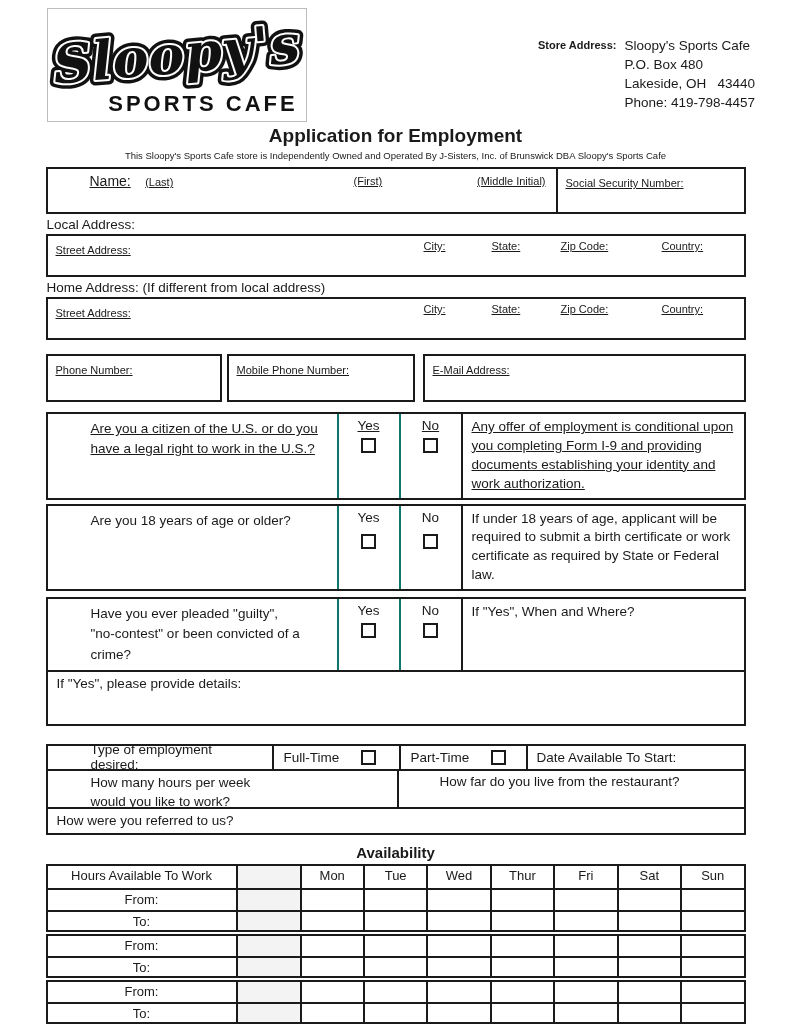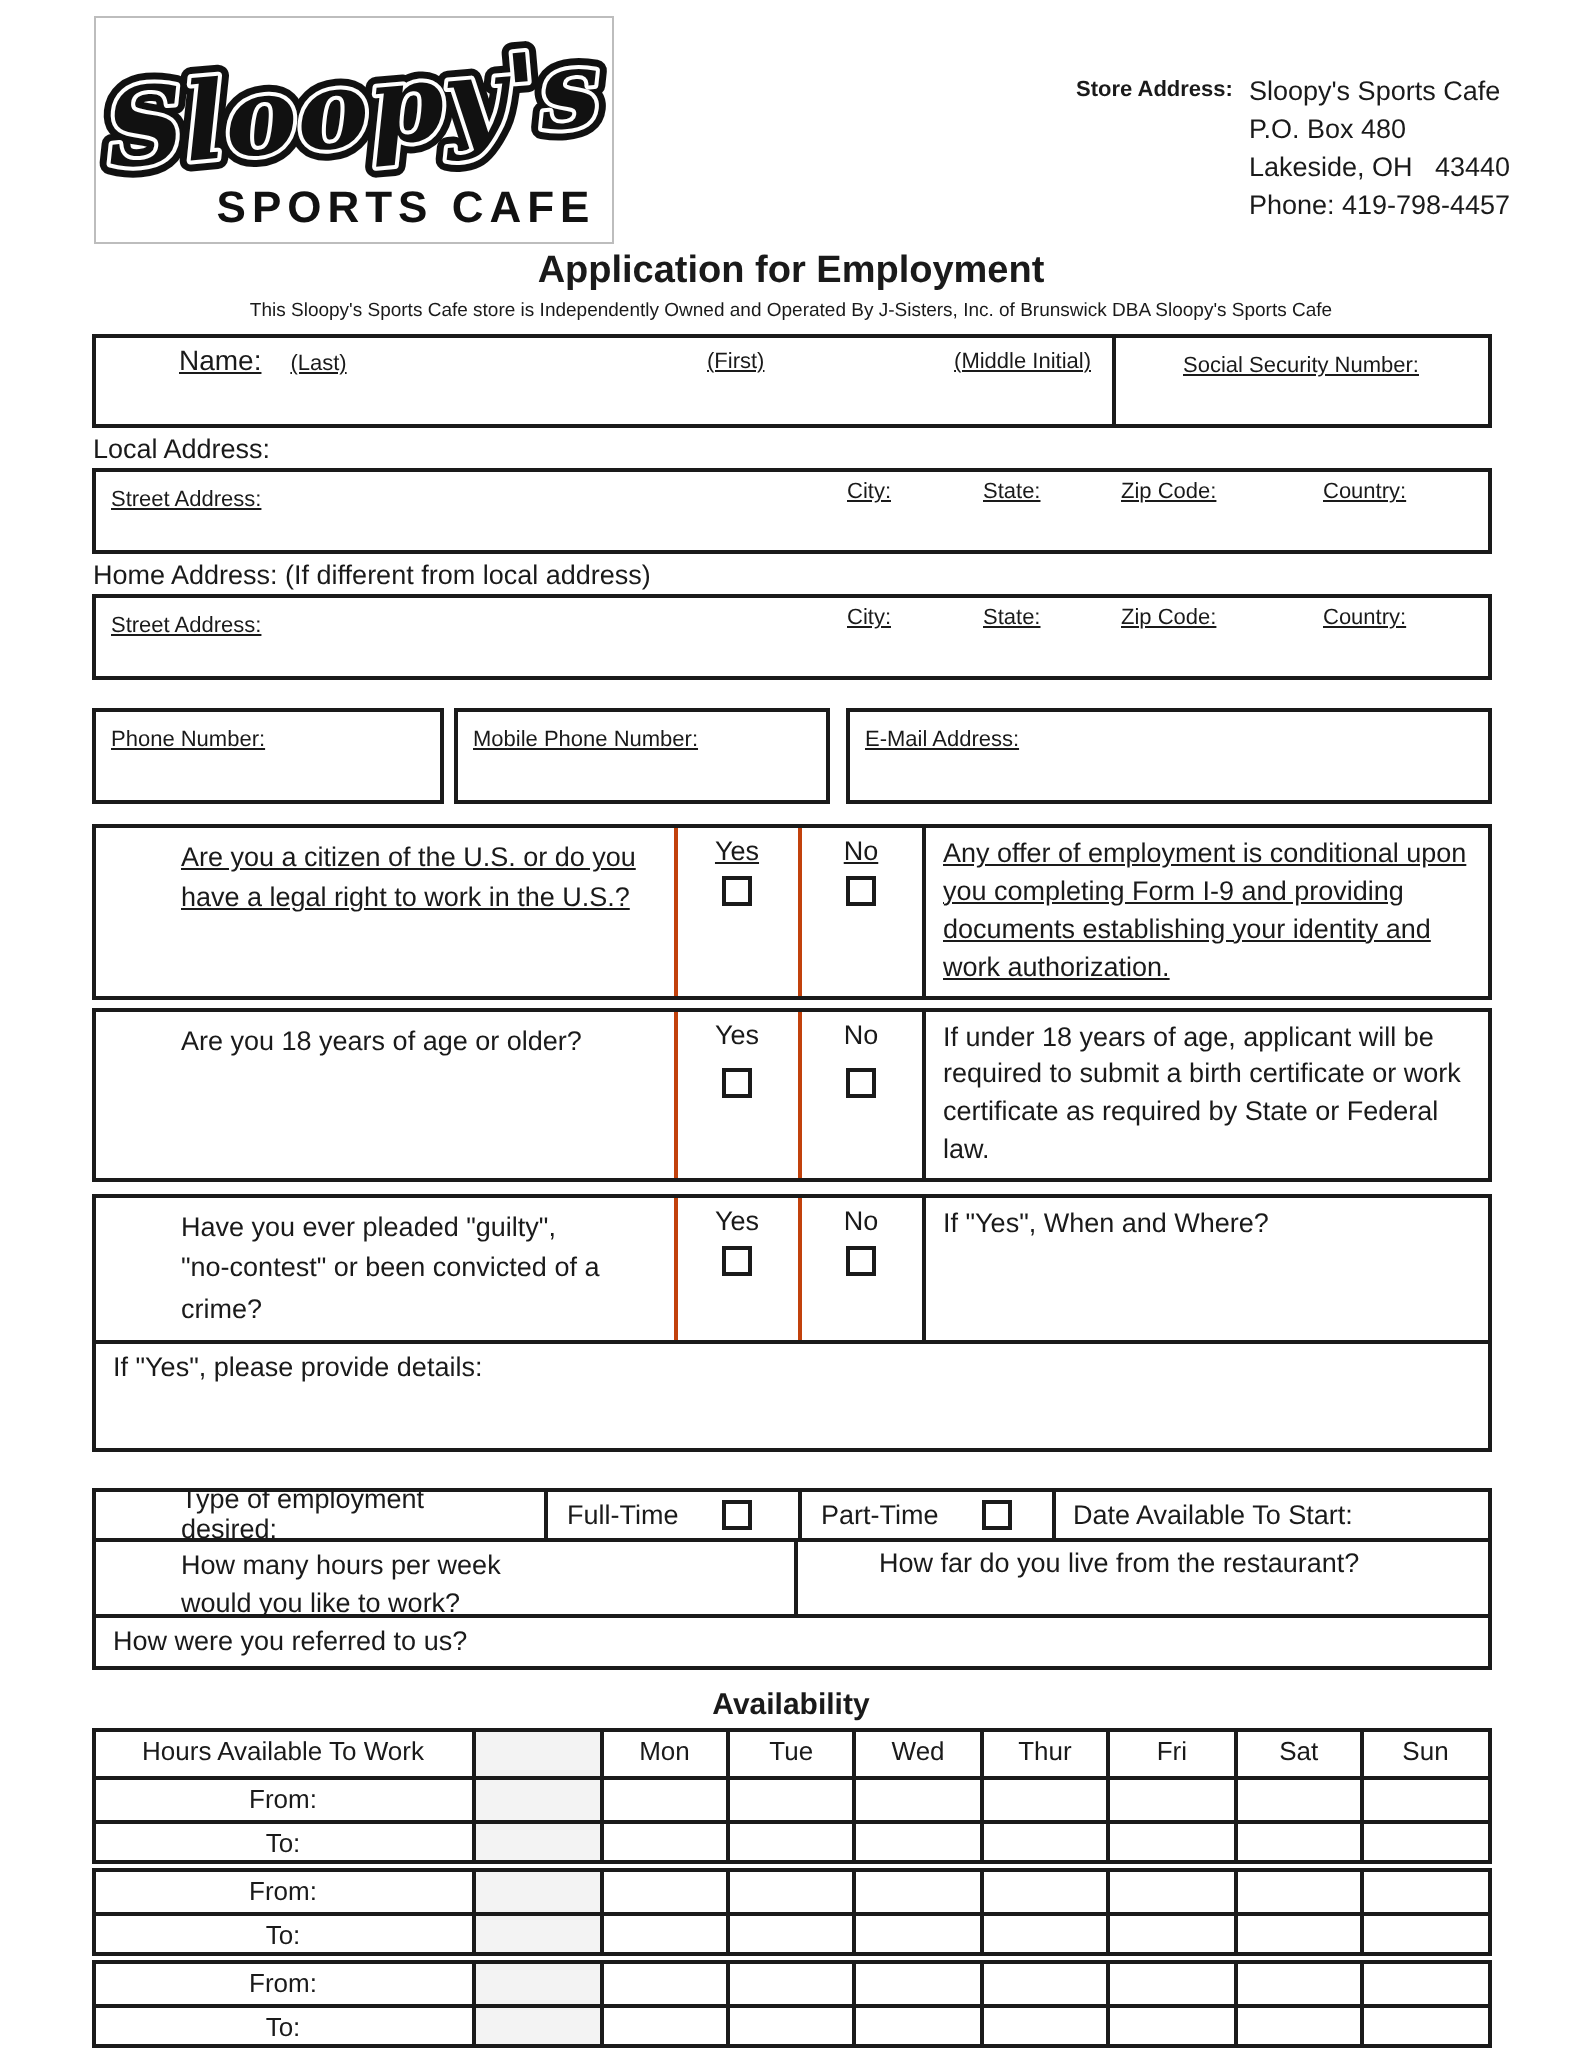--- a/index.html
+++ b/index.html
@@ -28,42 +28,42 @@
   .form { width:700px; margin:6px auto 0 auto; }
   .box { border:2px solid #1a1a1a; background:#fff;padding-left:34px; }
   .sub-label { font-size:11px; text-decoration:underline; }
 
   
   .name-box { height:47px; display:flex; }
   .name-left { flex:1; position:relative; padding:3px 8px; }
   .name-label { font-size:14px; text-decoration:underline; margin-right:10px; }
   .first-label  { position:absolute; left:272px; top:6px; }
   .middle-label { position:absolute; right:10px; top:6px; }
-  .name-right { width:188px; border-left:2px solid #1a1a1a; padding:4px 8px;text-align:center; }
+  .name-right { width:188px; border-left:2px solid #1a1a1a; padding:4px 8px; }
 
   .section-label { font-size:13.5px; margin:3px 0 2px 1px; }
 
   
   .addr-box { height:43px; position:relative; padding:4px 8px; margin-bottom:2px; }
   .addr-city    { position:absolute; left:340px; top:4px;padding-left:36px; }
   .addr-state   { position:absolute; left:444px; top:4px; }
   .addr-zip     { position:absolute; left:513px; top:4px; }
   .addr-country { position:absolute; left:614px; top:4px; }
 
   
   .contact-row { display:flex; margin-top:14px; }
   .contact-cell { border:2px solid #1a1a1a; height:48px; padding:4px 8px; }
   .c-phone  { width:176px; }
   .c-mobile { width:188px; margin-left:5px; }
   .c-email  { flex:1; margin-left:8px; }
 
   
   .q-row { display:flex; margin-top:10px; }
   .q-text { width:255px; padding:5px 9px; font-size:13.5px; line-height:1.5; white-space:pre-line; }
-  .q-yes, .q-no { width:62px; border-left:2px solid #c2410c; text-align:center; padding-top:4px; font-size:13.5px; }
+  .q-yes, .q-no { width:62px; border-left:2px solid #0f766e; text-align:center; padding-top:4px; font-size:13.5px; }
   .q-note { flex:1; border-left:2px solid #1a1a1a; padding:4px 9px; font-size:13.5px; line-height:1.4; }
   .cb { display:inline-block; width:15px; height:15px; border:2px solid #1a1a1a; background:#fff; vertical-align:middle; }
   .q-cb { margin-top:5px; }
   .qr1 { min-height:53px;text-decoration:underline; }
   .qr2 { min-height:62px; margin-top:4px; }
   .qr2 .q-cb { margin-top:9px; }
   .qr3 { min-height:52px; margin-top:6px; }
   .details-box { margin-top:-2px; height:56px; padding:4px 9px; font-size:13.5px; }
 
   

